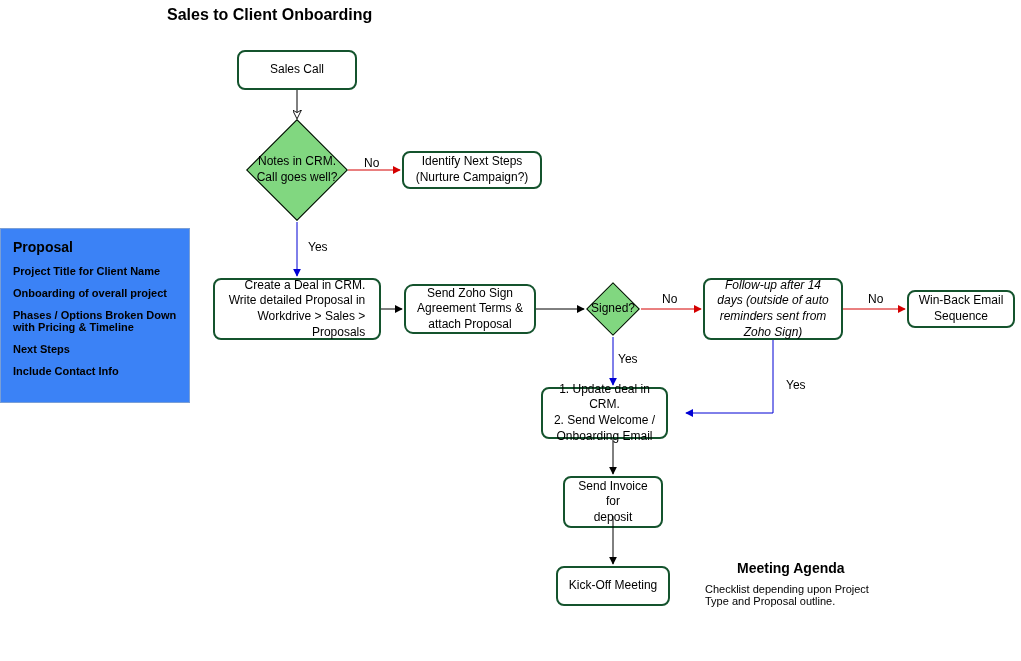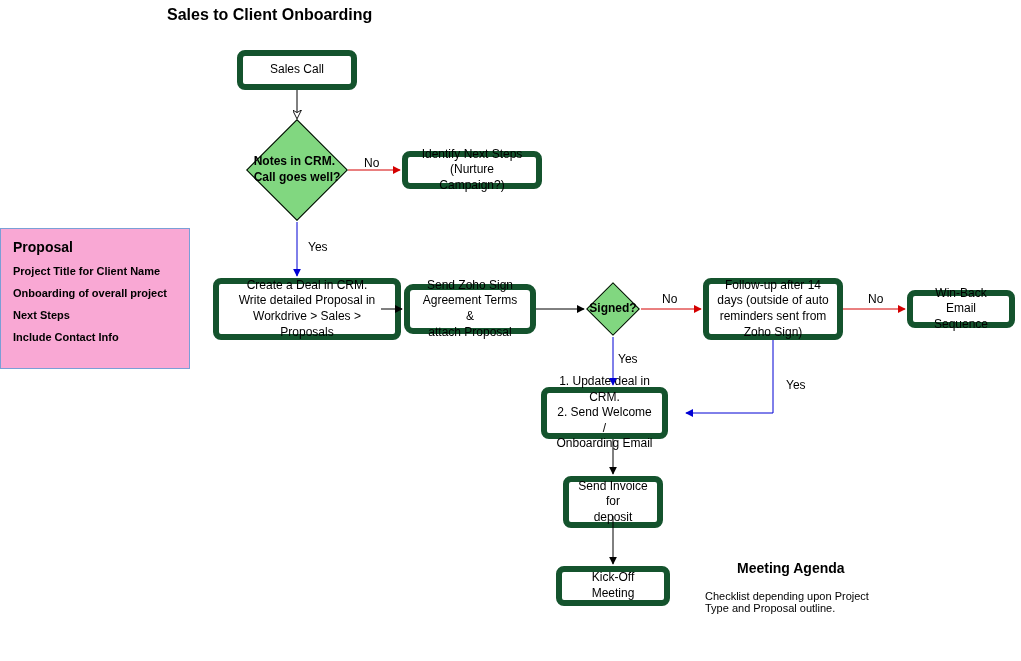--- a/index.html
+++ b/index.html
@@ -11,67 +11,67 @@
     position: relative;
     overflow: hidden;
   }
   .title {
     position: absolute;
     font-size: 16px;
     font-weight: bold;
   }
   .node {
     position: absolute;
-    border: 6px solid #14532d;
+    border: 2px solid #14532d;
     border-radius: 8px;
     background: #fff;
     display: flex;
     align-items: center;
     justify-content: center;
     text-align: center;
     font-size: 12px;
     padding: 4px 8px;
     line-height: 1.3;
   }
   .decision {
     position: absolute;
     transform: rotate(45deg);
     border: 1px solid #000;
     background: #81d780;
   }
   .decision-label {
     position: absolute;
+    text-align: center;
     font-size: 12px;
     line-height: 1.3;
     display: flex;
     align-items: center;
     justify-content: center;
-    font-weight: bold;
   }
   .note {
     position: absolute;
     border: 1px solid #7a9fd6;
-    background: #f9a8d4;
+    background: #3b82f6;
     padding: 10px 12px;
     font-size: 11px;
   }
   .note-title {
     font-size: 14px;
     font-weight: bold;
     margin-bottom: 10px;
   }
   .note-item { margin-bottom: 10px; font-weight: bold; }
   .side-note {
     position: absolute;
     font-size: 11px;
   }
   .side-note-title {
     font-size: 14px;
     font-weight: bold;
-    margin-bottom: 14px;
+    margin-bottom: 7px;
     padding-left: 32px;
   }
   svg.arrows {
     position: absolute;
     top: 0; left: 0;
     width: 1021px; height: 661px;
     pointer-events: none;
   }
   .edge-label {
     position: absolute;
@@ -82,39 +82,40 @@
 </style>
 </head>
 <body>
 
 <div class="title" style="left:167px; top:6px;">Sales to Client Onboarding</div>
 
 <div class="note" style="left:0px; top:228px; width:190px;">
   <div class="note-title">Proposal</div>
   <div class="note-item">Project Title for Client Name</div>
   <div class="note-item">Onboarding of overall project</div>
+  <div class="note-item">Phases / Options Broken Down with Pricing &amp; Timeline</div>
   <div class="note-item">Next Steps</div>
   <div class="note-item" style="margin-bottom:15px">Include Contact Info</div>
 </div>
 
 <div class="node" style="left:237px; top:50px; width:120px; height:40px;">Sales Call</div>
 
 <div class="decision" style="left:261px; top:134px; width:72px; height:72px;"></div>
 <div class="decision-label" style="left:247px; top:140px; width:100px; height:60px;">Notes in CRM.<br>Call goes well?</div>
 
 <div class="node" style="left:402px; top:151px; width:140px; height:38px;">Identify Next Steps<br>(Nurture Campaign?)</div>
 
-<div class="node" style="left:213px; top:278px; width:188px; height:62px;">Create a Deal in CRM.<br>Write detailed Proposal in<br>Workdrive &gt; Sales &gt;<br>Proposals</div>
+<div class="node" style="left:213px; top:278px; width:168px; height:62px;text-align:right;">Create a Deal in CRM.<br>Write detailed Proposal in<br>Workdrive &gt; Sales &gt;<br>Proposals</div>
 
 <div class="node" style="left:404px; top:284px; width:132px; height:50px;border-radius:9px;">Send Zoho Sign<br>Agreement Terms &amp;<br>attach Proposal</div>
 
 <div class="decision" style="left:594px; top:290px; width:38px; height:38px;"></div>
 <div class="decision-label" style="left:587px; top:300px; width:52px; height:18px;">Signed?</div>
 
-<div class="node" style="left:703px; top:278px; width:140px; height:62px;">Follow-up after 14<br>days (outside of auto<br>reminders sent from<br>Zoho Sign)</div>
+<div class="node" style="left:703px; top:278px; width:140px; height:62px;font-style:italic;">Follow-up after 14<br>days (outside of auto<br>reminders sent from<br>Zoho Sign)</div>
 
 <div class="node" style="left:907px; top:290px; width:108px; height:38px;">Win-Back Email<br>Sequence</div>
 
 <div class="node" style="left:541px; top:387px; width:127px; height:52px;">1. Update deal in CRM.<br>2. Send Welcome /<br>Onboarding Email</div>
 
 <div class="node" style="left:563px; top:476px; width:100px; height:52px;">Send Invoice for<br>deposit</div>
 
 <div class="node" style="left:556px; top:566px; width:114px; height:40px;">Kick-Off Meeting</div>
 
 <div class="side-note" style="left:705px; top:560px; width:190px;">

